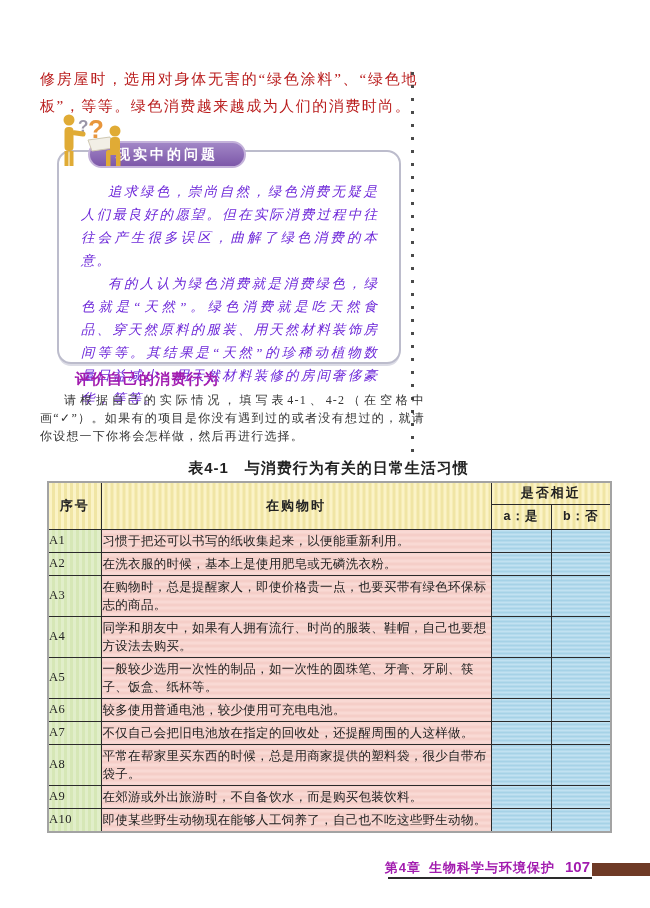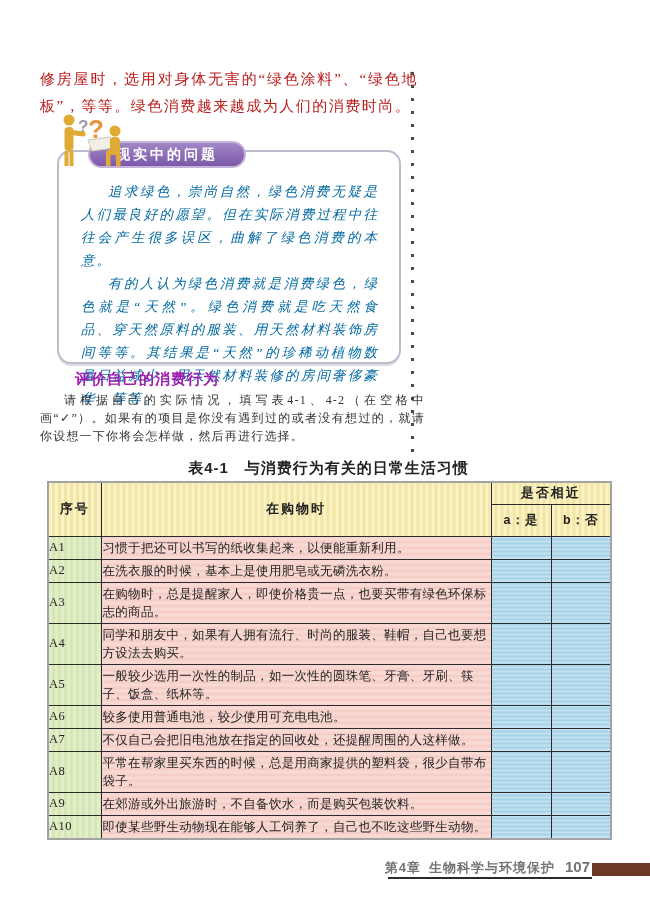--- a/index.html
+++ b/index.html
@@ -26,21 +26,21 @@
   
   .problem-box {
     position: absolute; left: 57px; top: 150px; width: 344px; height: 214px;
     border: 2px solid #bcbccc; border-radius: 14px;
     box-shadow: 0 3px 0 -1px #dcdce6;
     background: #fff;
     padding: 28px 20px 10px 22px;
   }
   .problem-box p {
     font-size: 13.5px; line-height: 23px; letter-spacing: 2px;
-    text-indent: 2em; font-style: italic; color: #0369a1;
+    text-indent: 2em; font-style: italic; color: #6d28d9;
     text-align: justify;
   }
   .box-title-pill {
     position: absolute; left: 88px; top: 141px; width: 158px; height: 27px;
     background: linear-gradient(180deg, #a popup 0,#000 0) , #8a64b0;
     background: linear-gradient(180deg, #a186c6 0%, #7d58a9 100%);
     border: 2px solid #c4b2da; border-radius: 14px;
     display: flex; align-items: center; justify-content: center;
     color: #ffffff; font-family: "Liberation Sans", sans-serif;
     font-weight: bold; font-size: 14px; letter-spacing: 3px;
@@ -70,41 +70,41 @@
     border: 2px solid #a3a3a3;
     font-size: 12.5px;
   }
   table.habits th, table.habits td { border: 1px solid #2b2b2b; }
   th.h-yellow {
     background: repeating-linear-gradient(90deg, #fbf3c6 0 3px, #f0e5a4 3px 6px);
     font-family: "Liberation Sans", sans-serif; font-weight: bold;
     font-size: 13px; color: #222; letter-spacing: 2px;
   }
   tr.hdr1 th { height: 22px; }
-  tr.hdr2 th { height: 32px; font-size: 12.5px; letter-spacing: 1px; }
+  tr.hdr2 th { height: 25px; font-size: 12.5px; letter-spacing: 1px; }
   td.c-no {
     background: repeating-linear-gradient(90deg, #e1eec9 0 3px, #d6e7b6 3px 6px);
     color: #222; letter-spacing: 0.5px;
   }
   td.c-ph {
     background: repeating-linear-gradient(0deg, #f9d9d4 0 3px, #f5cec8 3px 6px);
     padding: 2px 2px 2px 1px; line-height: 18px; letter-spacing: 0.3px;
     color: #222; height: 21px;
   }
   td.c-a, td.c-b {
     background: repeating-linear-gradient(0deg, #c2e1f1 0 2px, #a6d2e7 2px 4px);
   }
   
   .footer-rule { position: absolute; left: 388px; top: 877px; width: 204px; height: 2px; background: #2a2a2a; }
   .footer-tab  { position: absolute; left: 592px; top: 863px; width: 58px; height: 13px; background: #6e3a26; }
   .footer-text {
     position: absolute; left: 300px; top: 858px; width: 290px;
     text-align: right;
     font-family: "Liberation Sans", sans-serif; font-weight: bold;
-    font-size: 13px; color: #737373; letter-spacing: 1px;
+    font-size: 13px; color: #a21caf; letter-spacing: 1px;
   }
   .footer-text .pgnum { font-size: 15px; margin-left: 10px; letter-spacing: 0; }
   .footer-text .chap { margin-right: 8px; }
 </style>
 </head>
 <body>
 
 <div id="page">
 
   <p class="intro">修房屋时，选用对身体无害的“绿色涂料”、“绿色地板”，等等。绿色消费越来越成为人们的消费时尚。</p>

